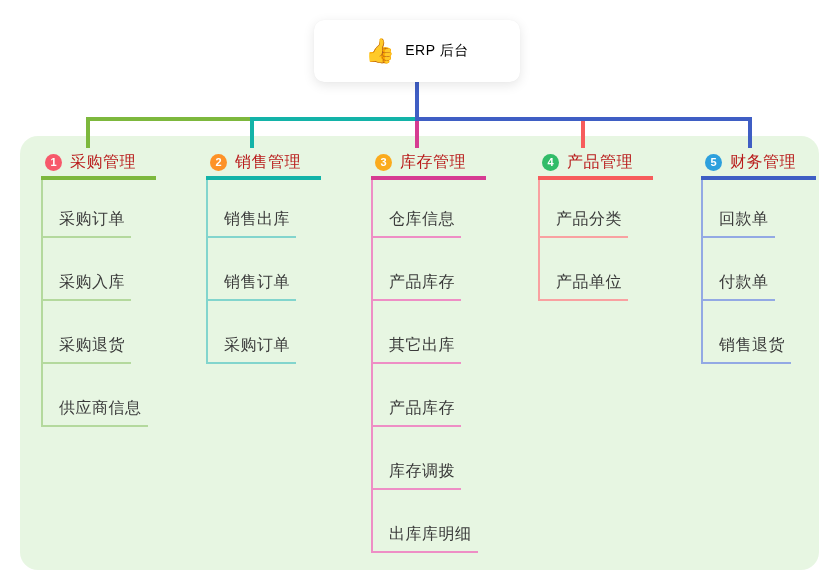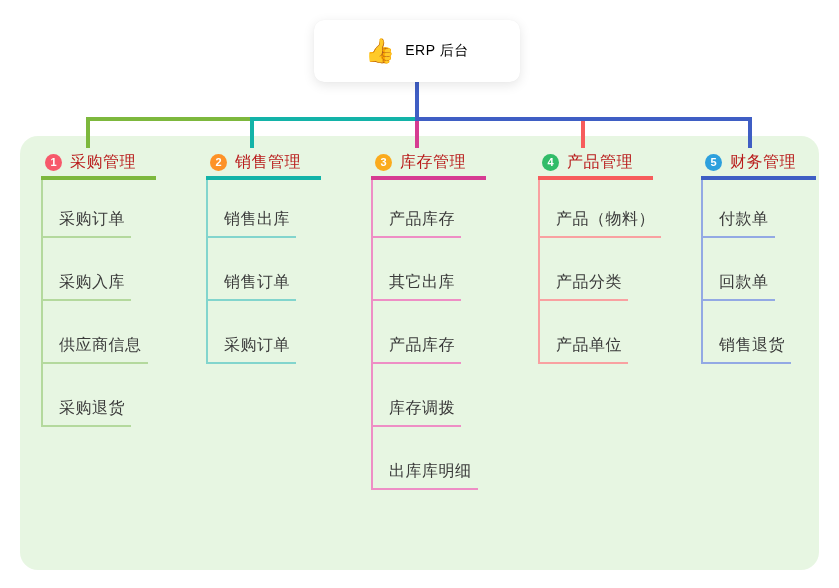--- a/index.html
+++ b/index.html
@@ -71,22 +71,22 @@
   </div>
 
   <div class="branch b0" style="--badge: #f7596b; --line: #7db83d; --sub: #b4d99d;">
     <div class="branch-header">
       <span class="badge">1</span>
       <span class="branch-label">采购管理</span>
     </div>
     <div class="items">
       <div class="item">采购订单</div>
       <div class="item">采购入库</div>
+      <div class="item">采购退货</div>
       <div class="item">供应商信息</div>
-      <div class="item">采购退货</div>
     </div>
   </div>
 
   <div class="branch b1" style="--badge: #fd9227; --line: #13b3a8; --sub: #82d5cd;">
     <div class="branch-header">
       <span class="badge">2</span>
       <span class="branch-label">销售管理</span>
     </div>
     <div class="items">
       <div class="item">销售出库</div>
@@ -94,45 +94,45 @@
       <div class="item">采购订单</div>
     </div>
   </div>
 
   <div class="branch b2" style="--badge: #fbab1d; --line: #d63c92; --sub: #ee8ec5;">
     <div class="branch-header">
       <span class="badge">3</span>
       <span class="branch-label">库存管理</span>
     </div>
     <div class="items">
+      <div class="item">仓库信息</div>
       <div class="item">产品库存</div>
       <div class="item">其它出库</div>
       <div class="item">产品库存</div>
       <div class="item">库存调拨</div>
       <div class="item">出库库明细</div>
     </div>
   </div>
 
   <div class="branch b3" style="--badge: #31bc68; --line: #f75c5c; --sub: #f9a1a1;">
     <div class="branch-header">
       <span class="badge">4</span>
       <span class="branch-label">产品管理</span>
     </div>
     <div class="items">
-      <div class="item">产品（物料）</div>
       <div class="item">产品分类</div>
       <div class="item">产品单位</div>
     </div>
   </div>
 
   <div class="branch b4" style="--badge: #2da0dd; --line: #3f5ec4; --sub: #93a9e4;">
     <div class="branch-header">
       <span class="badge">5</span>
       <span class="branch-label">财务管理</span>
     </div>
     <div class="items">
+      <div class="item">回款单</div>
       <div class="item">付款单</div>
-      <div class="item">回款单</div>
       <div class="item">销售退货</div>
     </div>
   </div>
 
 </div>
 
 </body></html>

